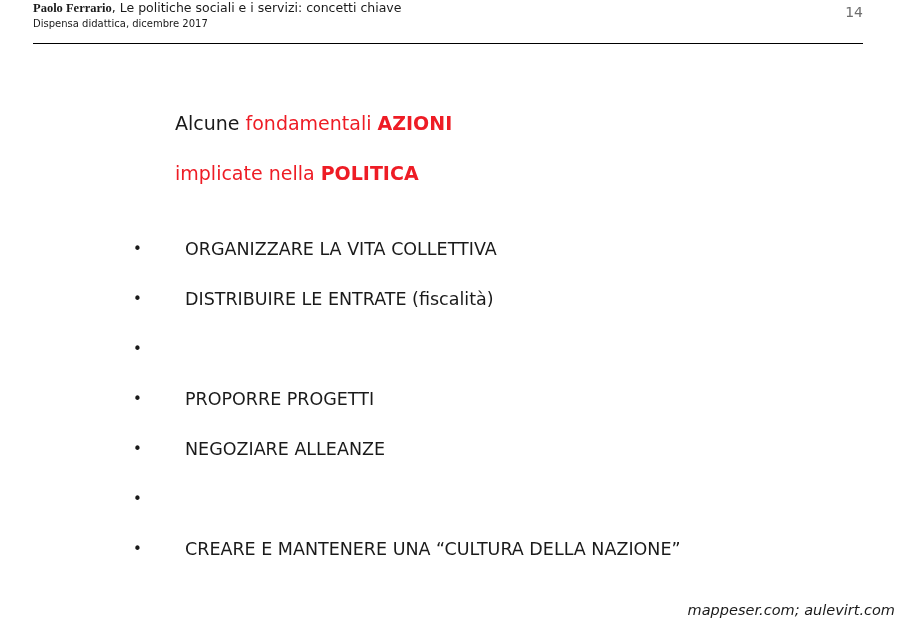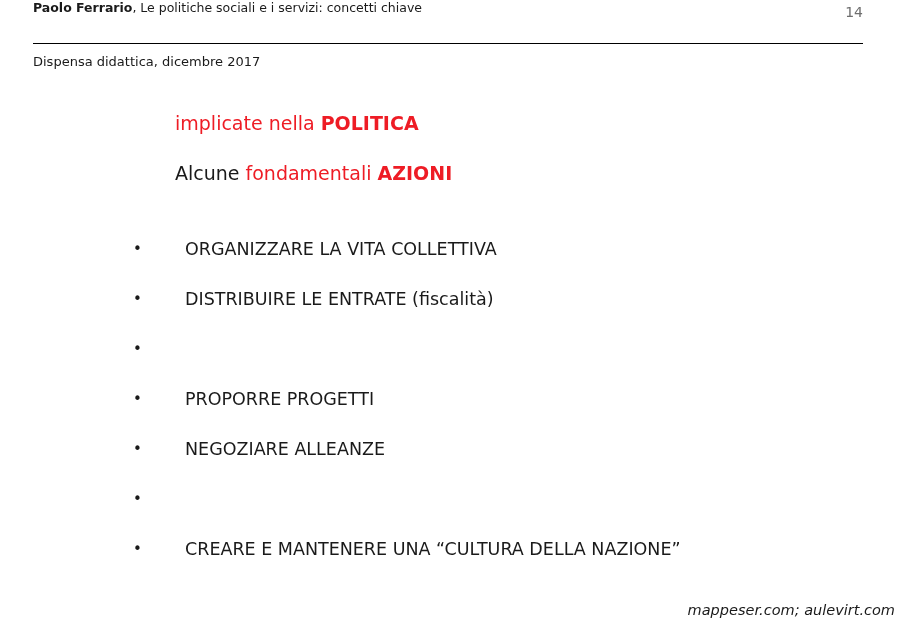--- a/index.html
+++ b/index.html
@@ -23,27 +23,27 @@
     top: 0px;
     width: 830px;
   }
   .header-lines {
     font-size: 12.5px;
     line-height: 16px;
     color: #1a1a1a;
   }
   .header-line1 .author {
     font-weight: bold;
+    font-family: Liberation Serif, serif;
   }
   .header-line1 .title {
     font-weight: normal;
   }
   .header-line2 {
-    font-size: 13px;
-    margin-top: 38px;
+    font-size: 10px;
   }
   .page-number {
     position: absolute;
     right: 0px;
     top: 4px;
     font-size: 14px;
     color: #6e6e6e;
   }
   .header-rule {
     position: absolute;
@@ -118,24 +118,24 @@
       <span class="author">Paolo Ferrario</span><span class="title">, Le politiche sociali e i servizi: concetti chiave</span>
     </div>
     <div class="header-line2">Dispensa didattica, dicembre 2017</div>
   </div>
   <div class="page-number">14</div>
 </div>
 <div class="header-rule"></div>
 
 <div class="heading-block">
   <div class="heading-line">
-    <span>implicate nella </span><span class="strong">POLITICA</span>
+    <span class="plain">Alcune </span><span>fondamentali </span><span class="strong">AZIONI</span>
   </div>
   <div class="heading-line">
-    <span class="plain">Alcune </span><span>fondamentali </span><span class="strong">AZIONI</span>
+    <span>implicate nella </span><span class="strong">POLITICA</span>
   </div>
 </div>
 
 <div class="bullet-list">
   <div class="bullet-item">
     <span class="bullet-dot">•</span>
     <span class="bullet-text">ORGANIZZARE LA VITA COLLETTIVA</span>
   </div>
   <div class="bullet-item">
     <span class="bullet-dot">•</span>

